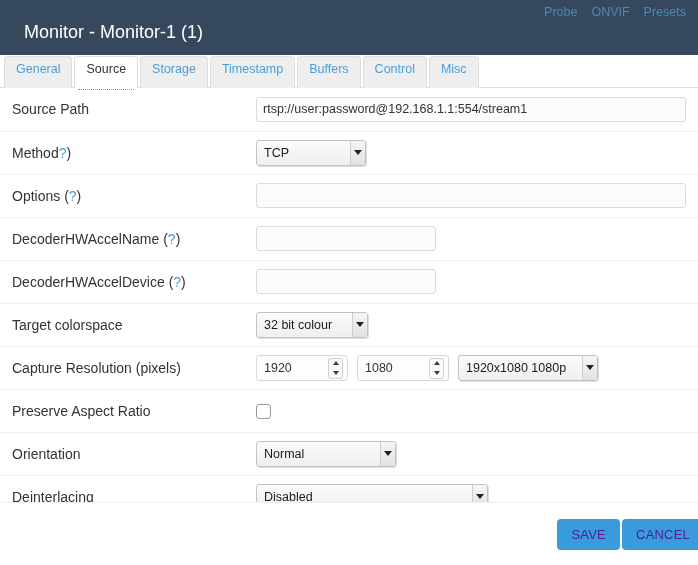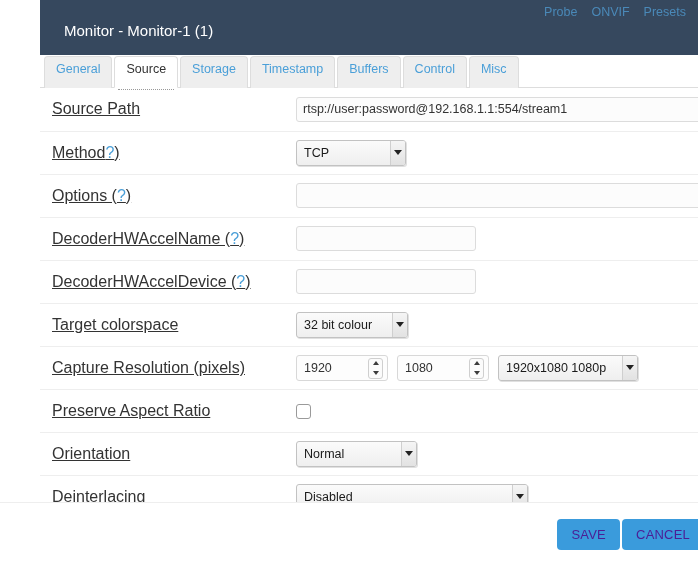--- a/index.html
+++ b/index.html
@@ -5,21 +5,21 @@
   * { box-sizing: border-box; }
   html, body {
     margin: 0; padding: 0;
     width: 698px; height: 565px;
     overflow: hidden;
     background: #ffffff;
     font-family: "Liberation Sans", sans-serif;
     -webkit-font-smoothing: antialiased;
   }
 
-  .app { position: relative; width: 698px; height: 565px; background:#fff;padding-left:40px; }
+  .app { position: relative; width: 698px; height: 565px; background:#fff; }
 
   
   .header {
     position: relative;
     height: 55px;
     background: #36485e;
     color: #ffffff;
   }
   .header-links {
     position: absolute;
@@ -30,21 +30,21 @@
   }
   .header-links a {
     color: #4a89b8;
     text-decoration: none;
     cursor: pointer;
   }
   .page-title {
     position: absolute;
     left: 24px;
     top: 22px;
-    font-size: 15px;
+    font-size: 18px;
     color: #ffffff;
     font-weight: normal;
     margin: 0;
     white-space: nowrap;
   }
 
   
   .tabs {
     position: relative;
     height: 33px;
@@ -90,24 +90,23 @@
   }
   .form-table tr { border-bottom: 1px solid #eeeeee; }
   .form-table td {
     padding: 0;
     vertical-align: middle;
     height: 43px;
   }
   td.label-cell {
     width: 256px;
     padding-left: 12px;
-    font-size: 16px;
+    font-size: 14px;
     color: #333333;
     white-space: nowrap;
-    text-decoration: underline;
   }
   td.field-cell { padding-right: 10px; }
   .hint { color: #4a9fd8; cursor: pointer; }
 
   
   .text-input {
     font-family: "Liberation Sans", sans-serif;
     font-size: 12.5px;
     color: #333333;
     height: 25px;
@@ -159,21 +158,21 @@
   }
   .select .arrow::after {
     content: "";
     border-left: 4px solid transparent;
     border-right: 4px solid transparent;
     border-top: 5px solid #222;
   }
   .select.w-method { width: 110px; }
   .select.w-colorspace { width: 112px; }
   .select.w-resolution { width: 140px; }
-  .select.w-orientation { width: 121px; }
+  .select.w-orientation { width: 140px; }
   .select.w-deinterlace { width: 232px; }
 
   
   .spinner {
     display: inline-flex;
     align-items: center;
     position: relative;
     height: 26px;
     width: 92px;
     border: 1px solid #d8d8d8;

